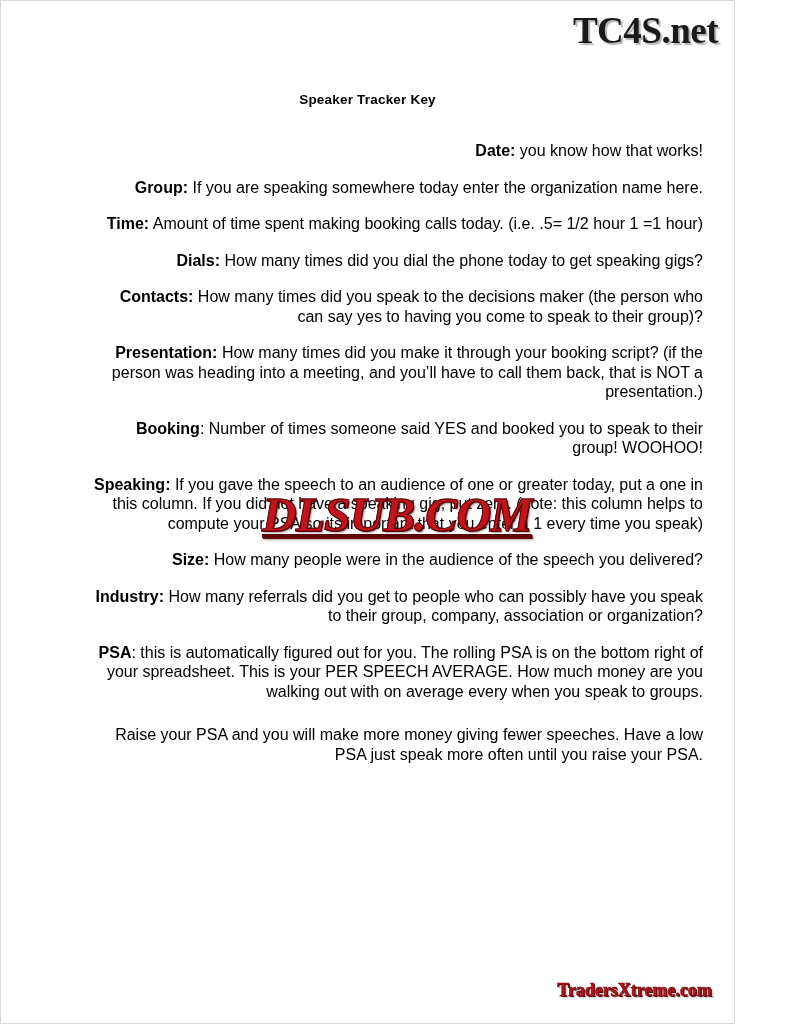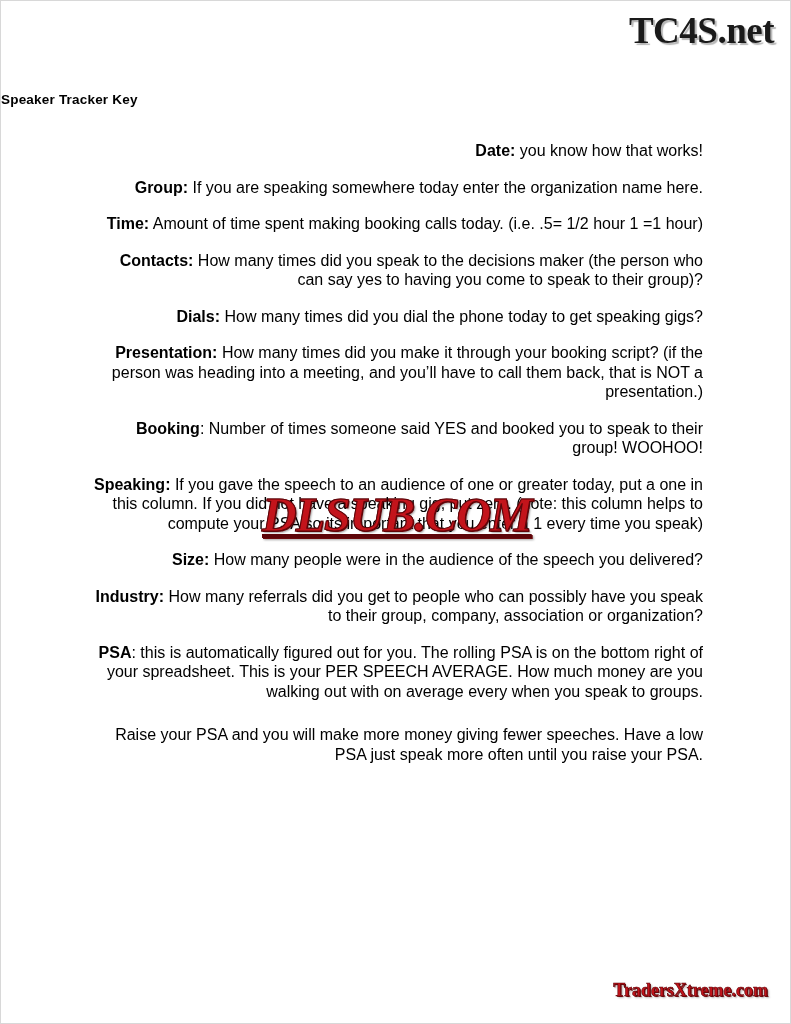--- a/index.html
+++ b/index.html
@@ -12,21 +12,21 @@
     height: 1024px;
     position: relative;
     font-family: "Liberation Sans", sans-serif;
     color: #000000;
     overflow: hidden;
   }
   .page {
     position: absolute;
     top: 0;
     left: 0;
-    width: 791px;
+    width: 735px;
     height: 1024px;
     background: #ffffff;
     border: 1px solid #d8d8d8;
     box-sizing: border-box;
   }
   .brand-top {
     position: absolute;
     top: 8px;
     right: 16px;
     font-family: "Liberation Serif", serif;
@@ -35,20 +35,21 @@
     letter-spacing: -0.5px;
     color: #1a1a1a;
     text-shadow: 2px 2px 1px rgba(120,120,120,0.55);
     white-space: nowrap;
   }
   .doc-title {
     position: absolute;
     top: 91px;
     left: 0;
     width: 100%;
+    text-align: center;
     font-size: 13.5px;
     font-weight: bold;
     letter-spacing: 0.2px;
   }
   .content {
     position: absolute;
     left: 92px;
     top: 140px;
     width: 610px;
   }
@@ -104,23 +105,23 @@
 
   <div class="content">
 
     <p class="para"><span class="lead">Date:</span><span> you know how that works!</span></p>
 
     <p class="para"><span class="lead">Group:</span><span> If you are speaking somewhere today enter the organization name here.</span></p>
 
 
     <p class="para"><span class="lead">Time:</span><span> Amount of time spent making booking calls today.     (i.e. .5= 1/2 hour   1 =1 hour)</span></p>
 
+    <p class="para"><span class="lead">Dials:</span><span> How many times did you dial the phone today to get speaking gigs?</span></p>
+
     <p class="para"><span class="lead">Contacts:</span><span> How many times did you speak to the decisions maker (the person who can say yes to having you come to speak to their group)?</span></p>
-
-    <p class="para"><span class="lead">Dials:</span><span> How many times did you dial the phone today to get speaking gigs?</span></p>
 
     <p class="para"><span class="lead">Presentation:</span><span> How many times did you make it through your booking script? (if the person was heading into a meeting, and you’ll have to call them back, that is NOT a presentation.)</span></p>
 
     <p class="para"><span class="lead">Booking</span><span>: Number of times someone said YES and booked you to speak to their group! WOOHOO!</span></p>
 
     <p class="para"><span class="lead">Speaking:</span><span> If you gave the speech to an audience of one or greater today, put a one in this column. If you did not have a speaking gig, put zero. (note: this column helps to compute your PSA so its important that you enter a 1 every time you speak)</span></p>
 
     <p class="para"><span class="lead">Size:</span><span> How many people were in the audience of the speech you delivered?</span></p>
 
     <p class="para"><span class="lead">Industry:</span><span> How many referrals did you get to people who can possibly have you speak to their group, company, association or organization?</span></p>

